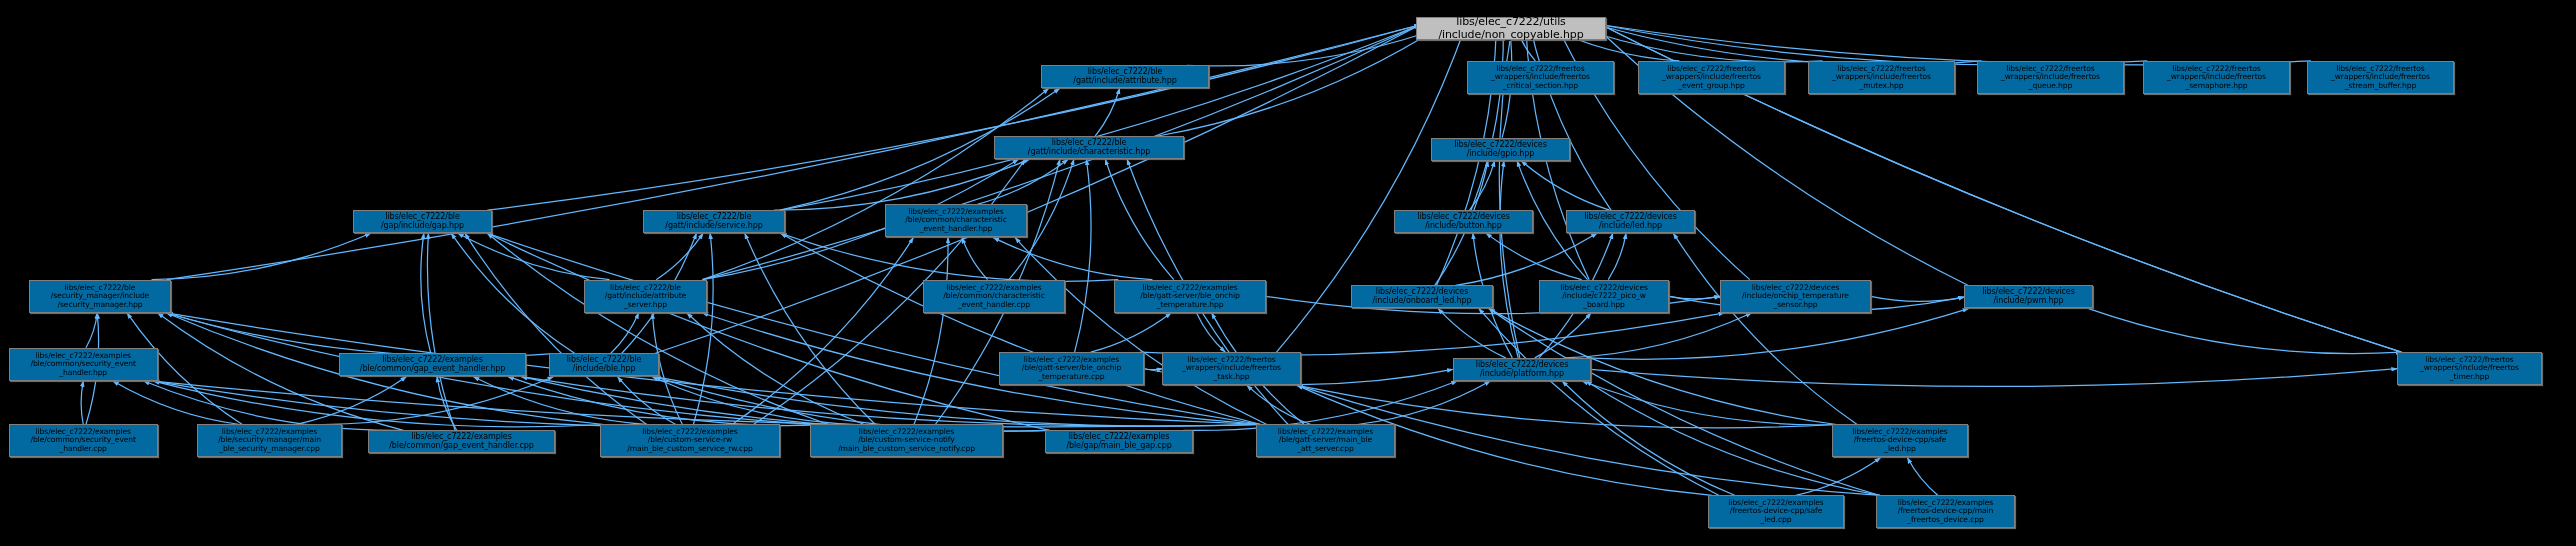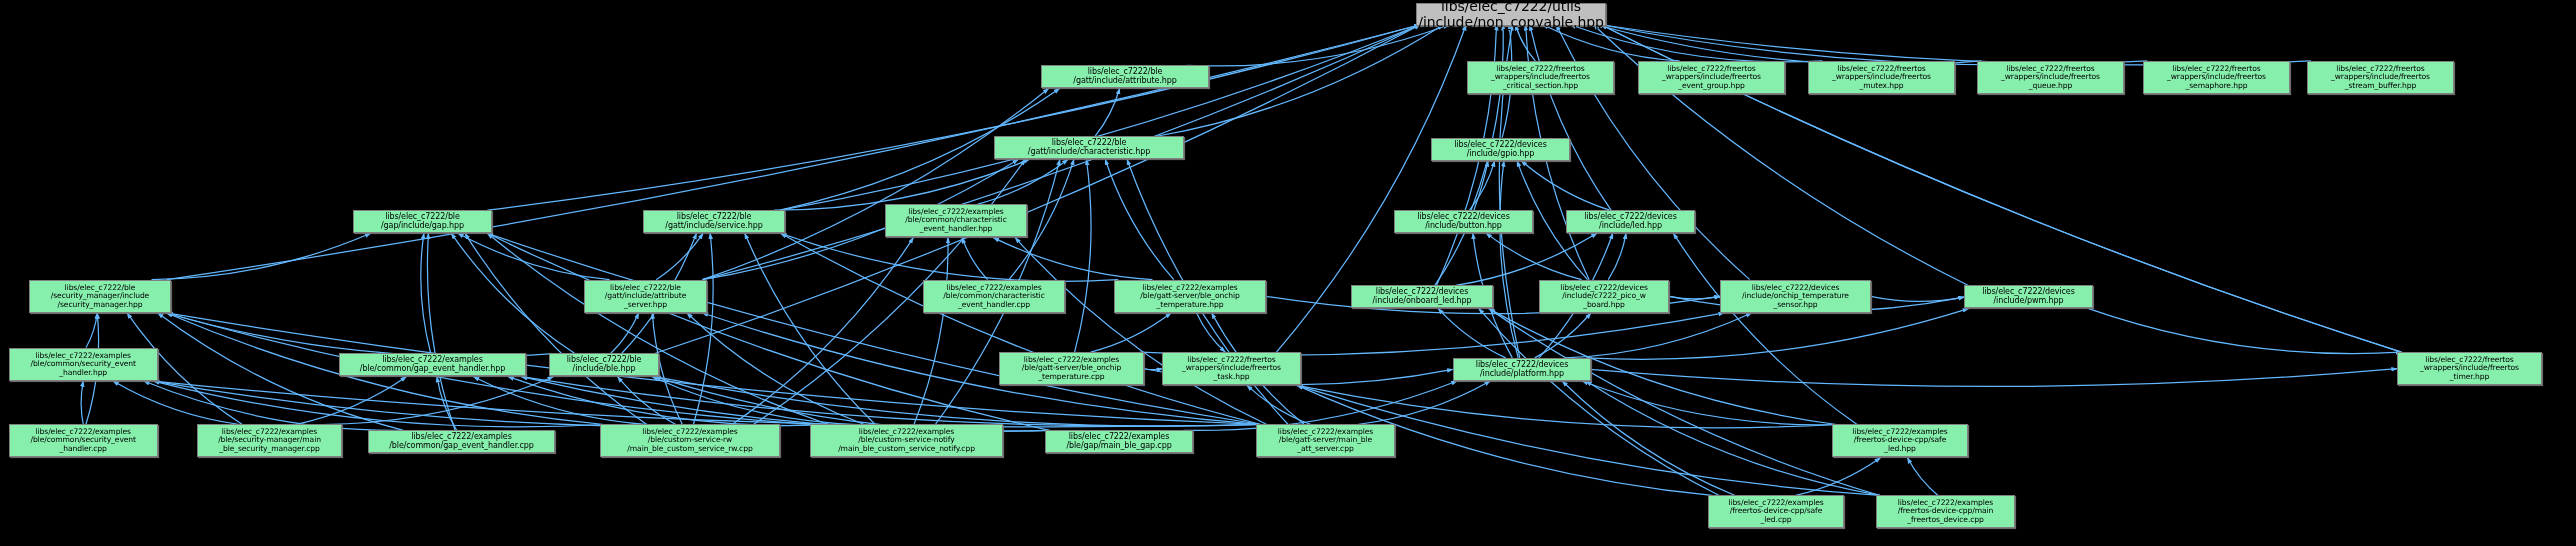--- a/index.html
+++ b/index.html
@@ -1,19 +1,19 @@
 <!DOCTYPE html>
 <html style="font-size:11.6px"><head>
 <meta charset="utf-8">
 <style>
   html,body{margin:0;padding:0;background:#000;}
   #canvas{position:relative;width:2576px;height:547px;background:#000;overflow:hidden;
           font-family:"DejaVu Sans","Liberation Sans",sans-serif;}
   svg#edges{position:absolute;left:0;top:0;width:2576px;height:547px;}
-  .node{position:absolute;box-sizing:border-box;background:#86efac;border:0.7px solid #808080;
+  .node{position:absolute;box-sizing:border-box;background:#0369a1;border:0.7px solid #808080;
         color:#000;text-align:center;display:flex;align-items:center;justify-content:center;
         line-height:1.12;letter-spacing:-0.1px;
         box-shadow:1.1px 1.1px 0 rgba(120,120,120,0.9);}
   .node span{display:block;padding:0 1.4px;white-space:pre-line;}
   .root{background:#bfbfbf;}
 </style>
 </head>
 <body>
 
 <div id="canvas">
@@ -146,21 +146,21 @@
         <path d="M1874.2,586 Q1972,574.36 2057.8,526" fill="none" stroke="#63b8ff" stroke-width="1.7" marker-end="url(#ah)"></path>
         <path d="M1633.96,594 Q1829.8,597.808 2012.04,526" fill="none" stroke="#63b8ff" stroke-width="1.7" marker-end="url(#ah)"></path>
         <path d="M2479.52,684 Q2543.2,669.696 2596.48,632" fill="none" stroke="#63b8ff" stroke-width="1.7" marker-end="url(#ah)"></path>
         <path d="M2676.08,684 Q2649.8,662.216 2633.92,632" fill="none" stroke="#63b8ff" stroke-width="1.7" marker-end="url(#ah)"></path>
         <path d="M3316,486 Q2745.3271889341386,304.42689430924133 2211,34" fill="none" stroke="#63b8ff" stroke-width="1.7" marker-end="url(#ah)"></path>
         <path d="M2884,426 Q3094,499.2 3316,486" fill="none" stroke="#63b8ff" stroke-width="1.7" marker-end="url(#ah)"></path>
         <path d="M2196,510 Q2753.0430879539144,557.4999806607068 3310,509" fill="none" stroke="#63b8ff" stroke-width="1.7" marker-end="url(#ah)"></path>
       </g>
   </svg>
   <div id="node-layer">
-      <div class="node root" style="left: 1416px; top: 3px; width: 190px; height: 23px; font-size: 14px;">
+      <div class="node root" style="left: 1416px; top: 17px; width: 190px; height: 23px; font-size: 11px;">
         <span>libs/elec_c7222/utils
 /include/non_copyable.hpp</span>
       </div>
       <div class="node" style="left: 1041px; top: 65px; width: 168px; height: 23px; font-size: 8px;">
         <span>libs/elec_c7222/ble
 /gatt/include/attribute.hpp</span>
       </div>
       <div class="node" style="left: 1467px; top: 61px; width: 147px; height: 33px; font-size: 7.6px;">
         <span>libs/elec_c7222/freertos
 _wrappers/include/freertos

